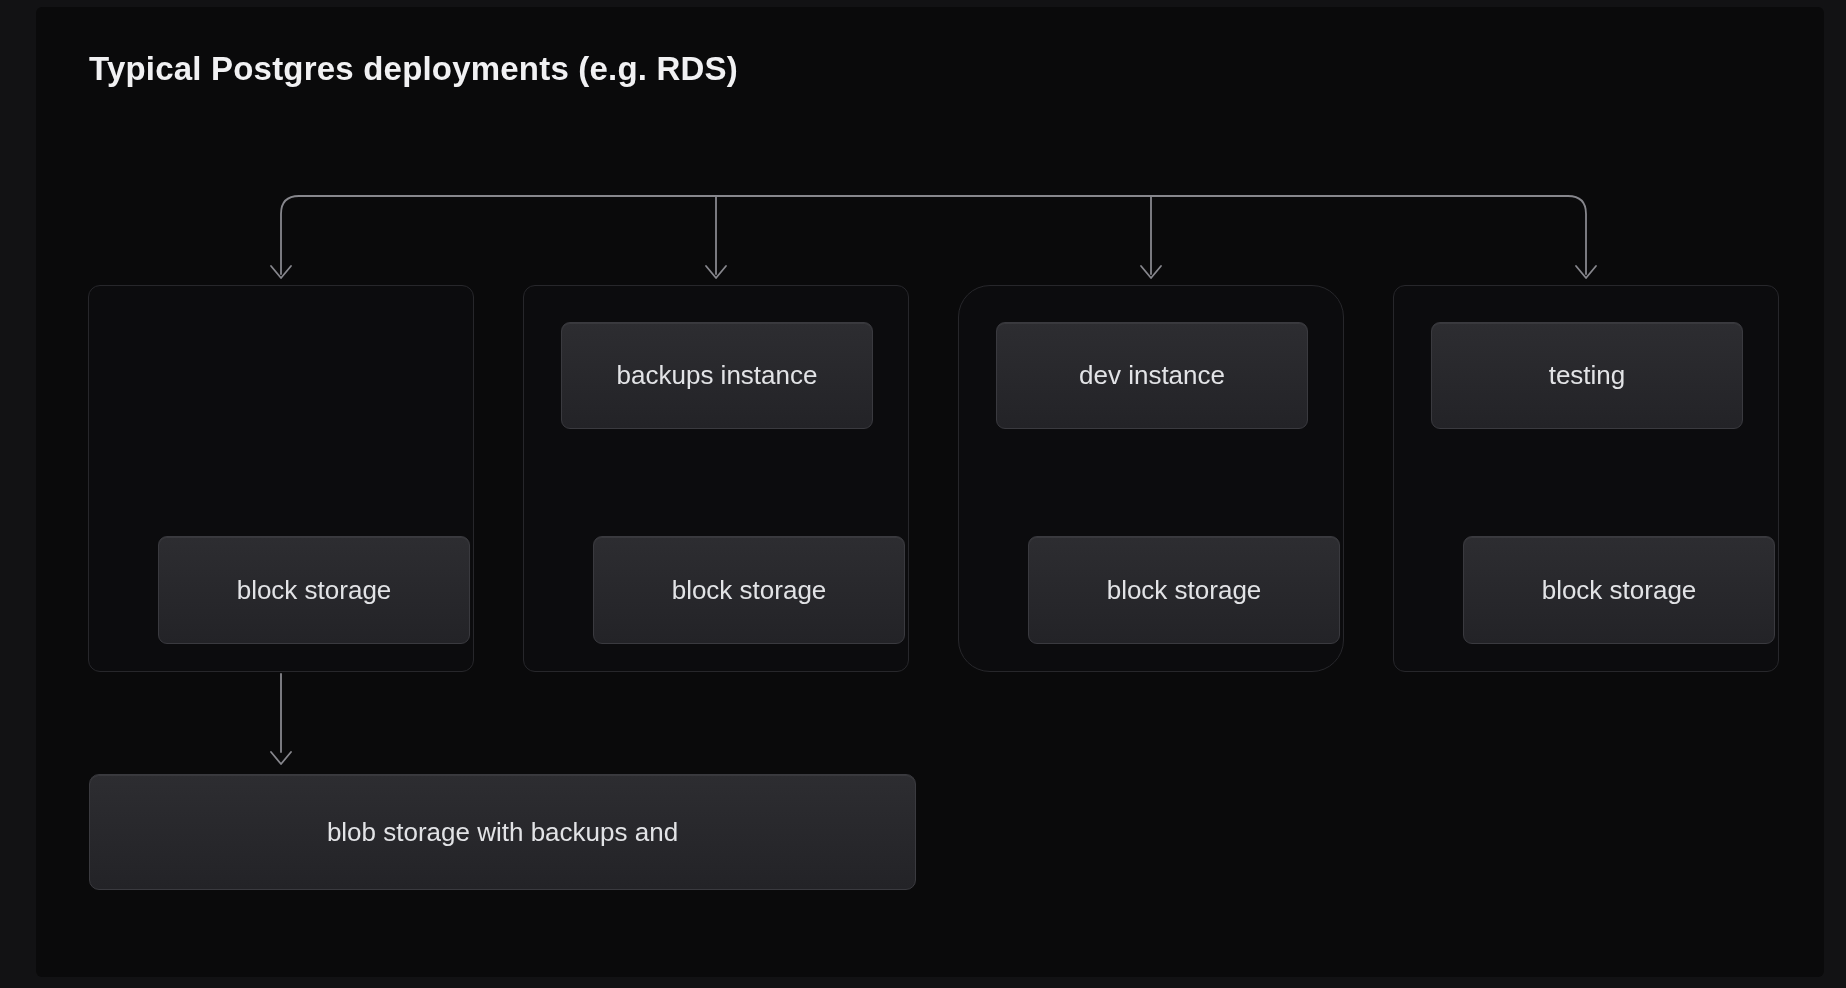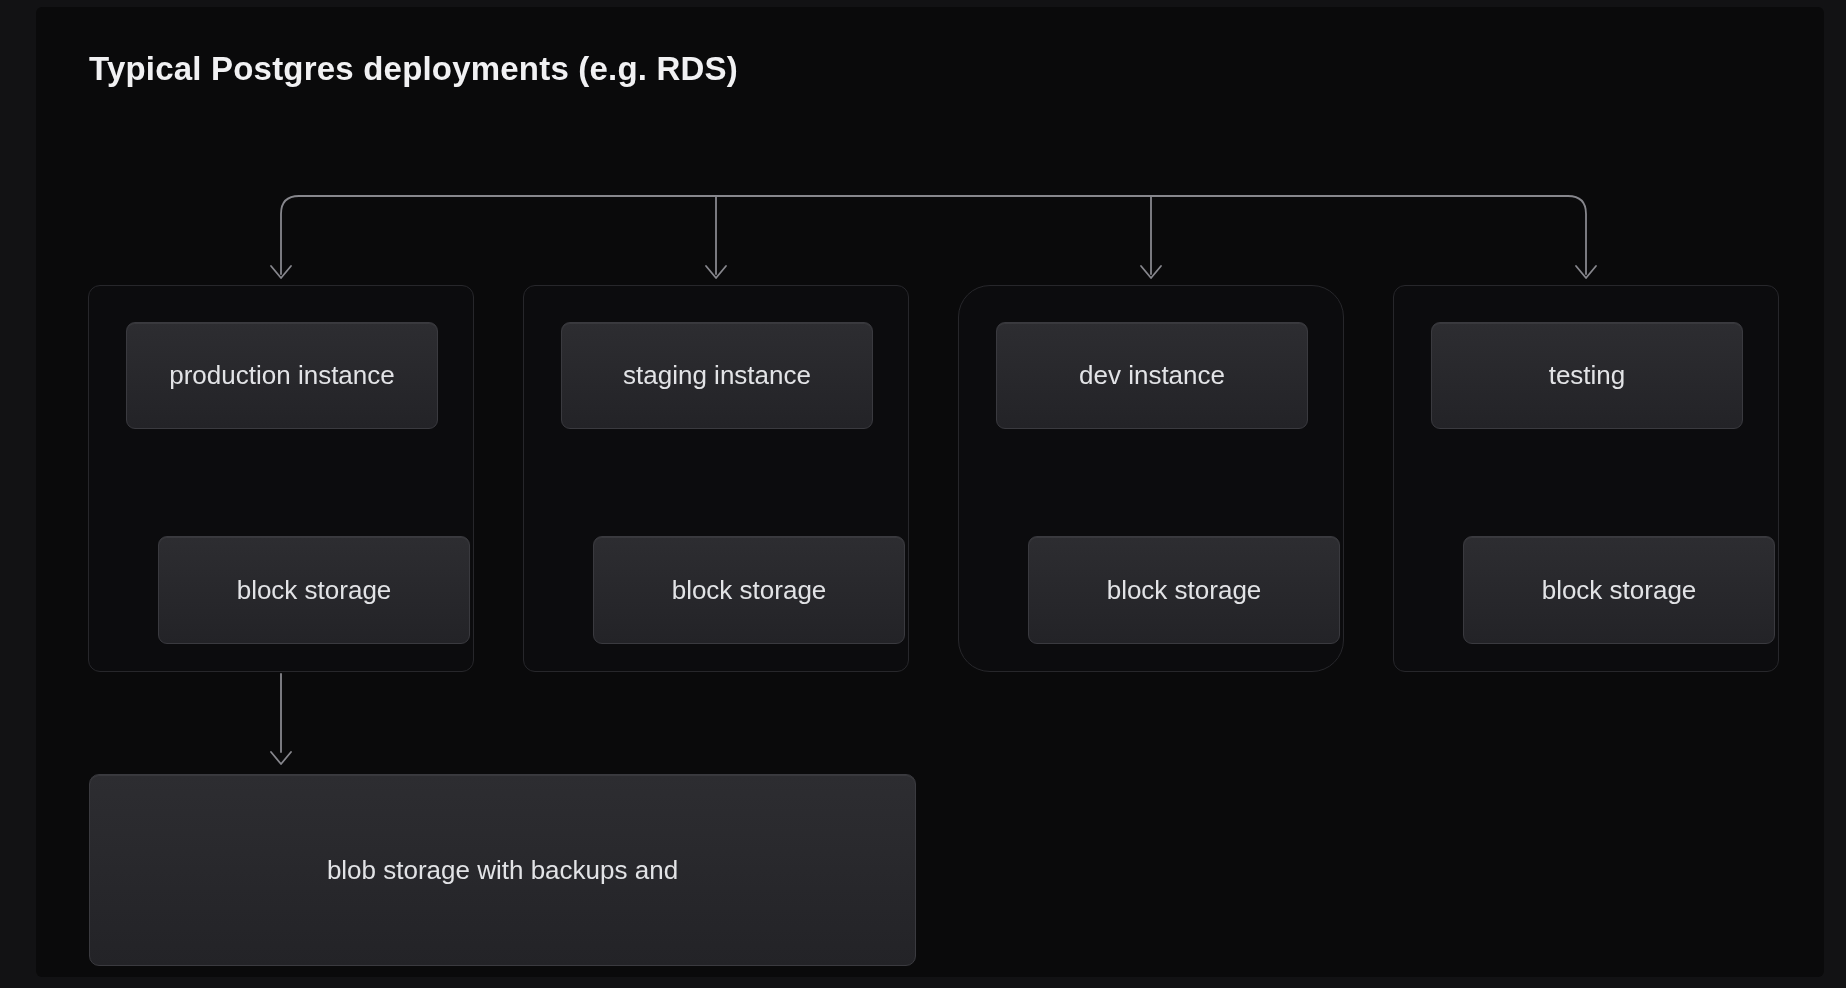--- a/index.html
+++ b/index.html
@@ -52,21 +52,21 @@
     position:absolute;left:37px;width:312px;
     background:linear-gradient(180deg,var(--node-fill-top),var(--node-fill-bottom));
     border:1px solid var(--node-border);border-radius:9px;
     box-shadow:inset 0 1px 0 rgba(255,255,255,.06);
     display:flex;align-items:center;justify-content:center;
     color:var(--node-text);font-size:26px;text-align:center;
   }
   .node.instance{top:36px;height:107px;}
   .node.storage{top:250px;height:108px;margin-left:32px;}
   .blob-node{
-    position:absolute;left:75px;top:774px;width:827px;height:192px;
+    position:absolute;left:75px;top:774px;width:827px;height:116px;
     background:linear-gradient(180deg,var(--node-fill-top),var(--node-fill-bottom));
     border:1px solid var(--node-border);border-radius:10px;
     box-shadow:inset 0 1px 0 rgba(255,255,255,.06);
     display:flex;flex-direction:column;align-items:center;justify-content:center;
     color:var(--node-text);font-size:26px;line-height:35px;text-align:center;
   }
 </style>
 </head>
 <body>
 
@@ -109,26 +109,25 @@
       <polyline points="1563,514 1572,527 1581,514"></polyline>
     </g>
 
     <g>
       <line x1="267" y1="674" x2="267" y2="752"></line>
       <polyline points="257,752 267,764 277,752"></polyline>
     </g>
   </svg>
 
   <div class="group g0">
-    <div class="node instance">production instance</div>
     <div class="node storage">block storage</div>
   </div>
 
   <div class="group g1">
-    <div class="node instance">staging instance</div>
+    <div class="node instance">backups instance</div>
     <div class="node storage">block storage</div>
   </div>
 
   <div class="group g2">
     <div class="node instance">dev instance</div>
     <div class="node storage">block storage</div>
   </div>
 
   <div class="group g3">
     <div class="node instance">testing</div>

